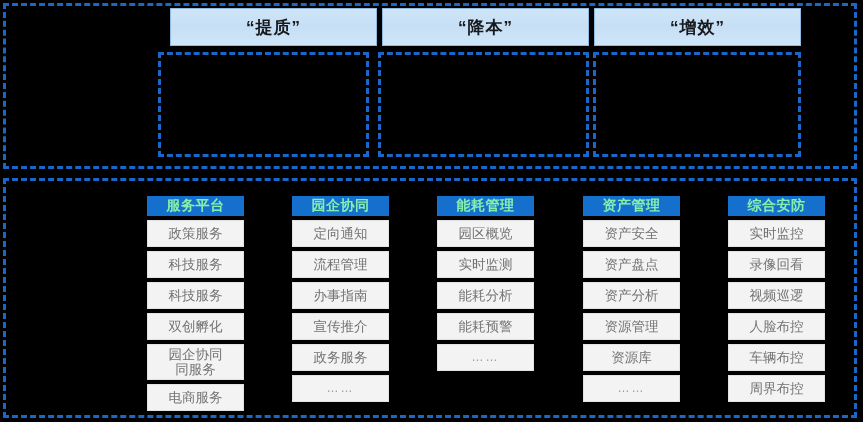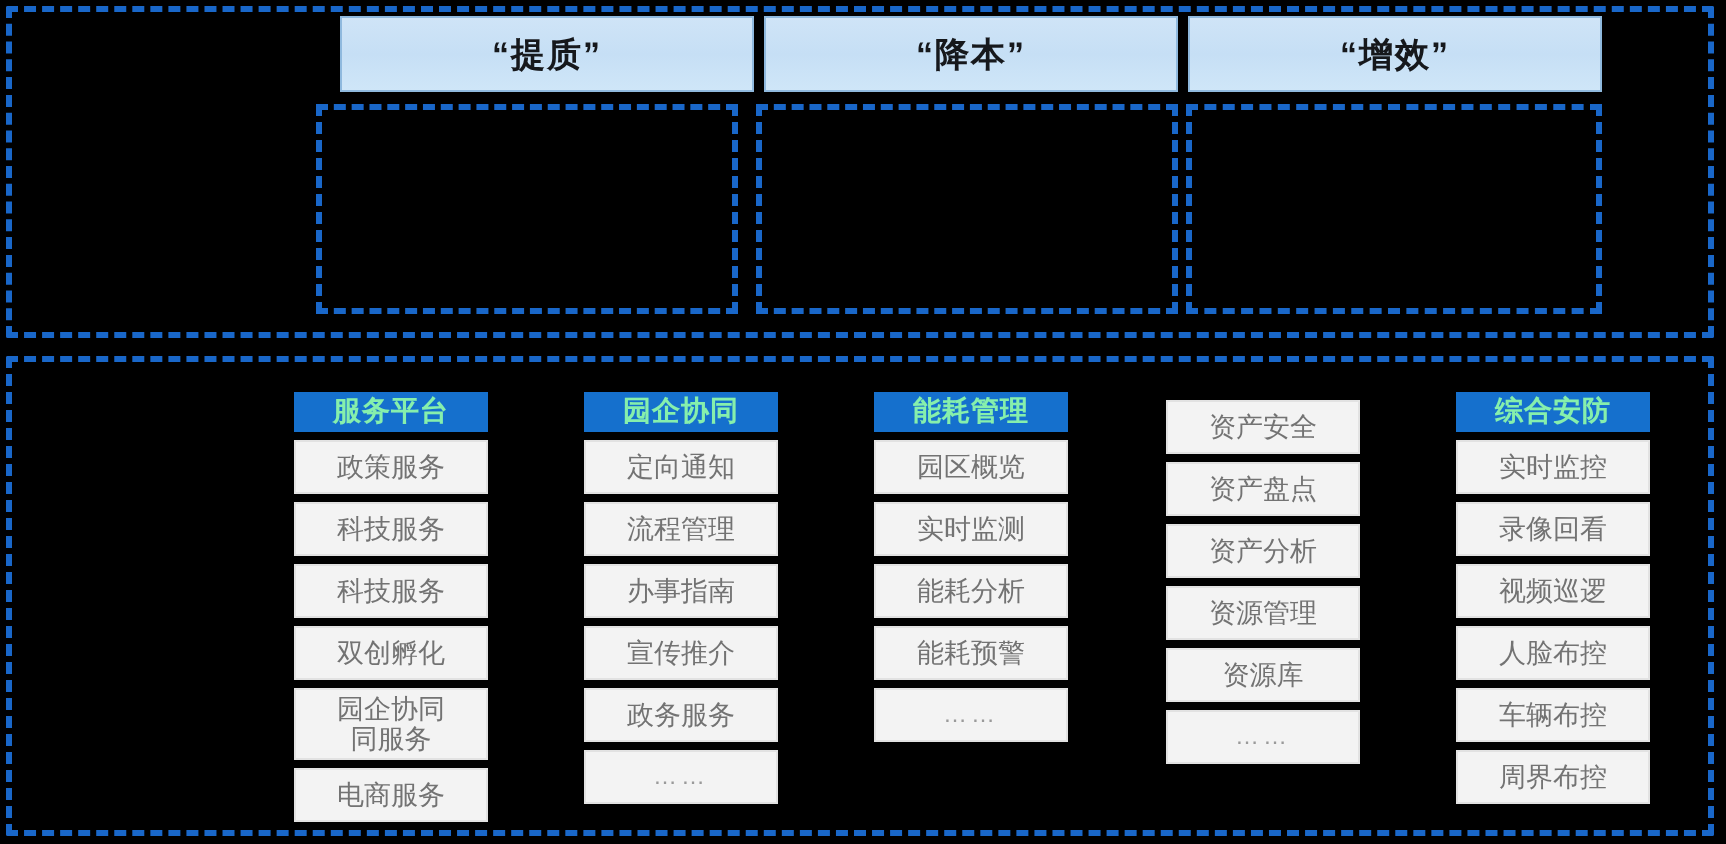--- a/index.html
+++ b/index.html
@@ -178,20 +178,21 @@
     <div class="column c2">
       <div class="col-header">能耗管理</div>
       <div class="col-item">园区概览</div>
       <div class="col-item">实时监测</div>
       <div class="col-item">能耗分析</div>
       <div class="col-item">能耗预警</div>
       <div class="col-item ellipsis">……</div>
     </div>
 
     <div class="column c3">
+      <div class="col-header">资产管理</div>
       <div class="col-item">资产安全</div>
       <div class="col-item">资产盘点</div>
       <div class="col-item">资产分析</div>
       <div class="col-item">资源管理</div>
       <div class="col-item">资源库</div>
       <div class="col-item ellipsis">……</div>
     </div>
 
     <div class="column c4">
       <div class="col-header">综合安防</div>

